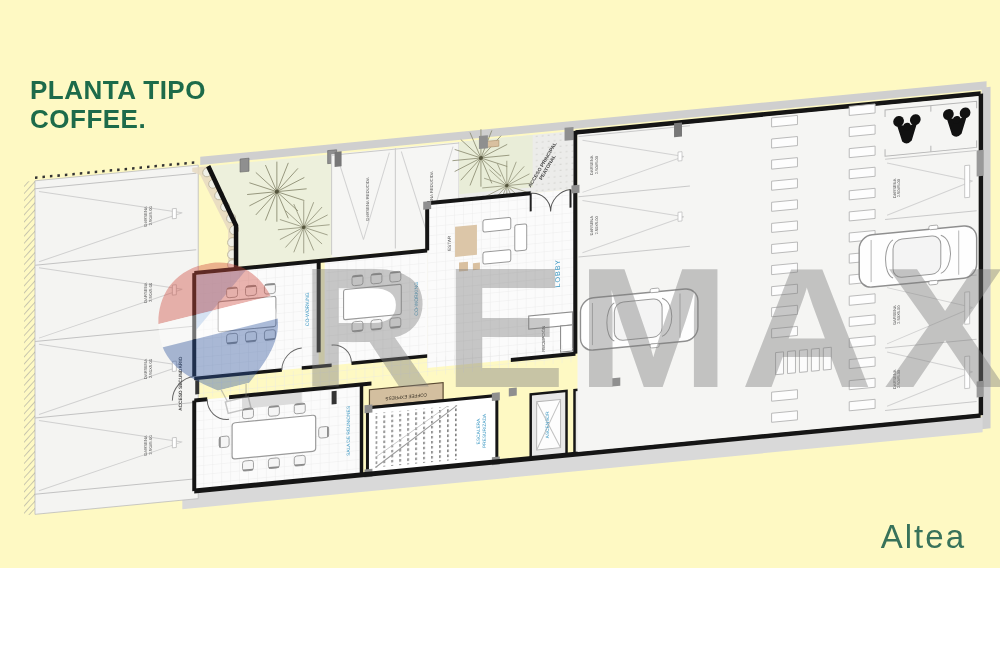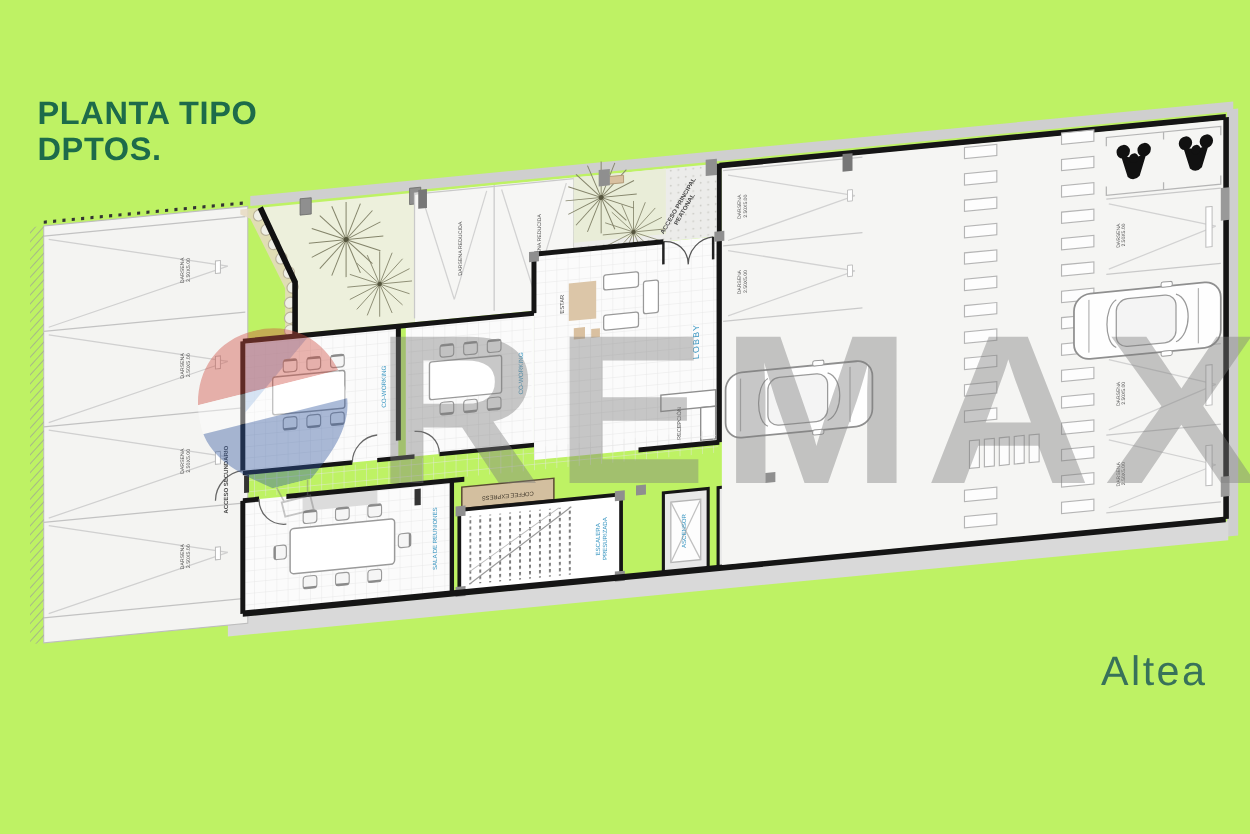--- a/index.html
+++ b/index.html
@@ -1,16 +1,16 @@
 <!DOCTYPE html>
 <html><head>
 <meta charset="utf-8">
 <style>
   html,body{margin:0;padding:0;background:#fff;}
-  #stage{position:relative;width:1000px;height:667px;background:#bef264;overflow:hidden;
+  #stage{position:relative;width:1000px;height:568px;background:#fef9c3;overflow:hidden;
          font-family:"Liberation Sans",sans-serif;}
   .title{position:absolute;left:30px;top:76px;font-size:26px;font-weight:bold;
          color:#1d6b4a;line-height:1.1;letter-spacing:.5px;z-index:30;}
   .logo{position:absolute;right:34px;top:520px;text-align:right;color:#38725a;z-index:30;}
   .logo .l1{font-size:33px;letter-spacing:2px;font-weight:400;line-height:1;}
   .logo .l2{font-size:45px;letter-spacing:2px;font-weight:400;line-height:.92;margin-top:-2px;}
   .watermark{position:absolute;left:146px;top:248px;width:860px;display:flex;align-items:flex-start;
          z-index:20;pointer-events:none;}
   .wm-letters{font-size:170px;font-weight:bold;line-height:.95;color:rgba(125,125,125,.42);
          letter-spacing:10px;transform:scaleX(1.08);transform-origin:left top;margin-left:4px;}
@@ -19,21 +19,21 @@
   .lblD{fill:#4a4a4a;}
   .lblG{fill:#555555;}
 </style>
 </head>
 <body>
 
 <div id="stage">
 
   <div class="title">
     <div>PLANTA TIPO</div>
-    <div>DPTOS.</div>
+    <div>COFFEE.</div>
   </div>
 
   <svg width="1000" height="667" viewBox="0 0 1000 667" style="position:absolute;left:0;top:0;z-index:10">
     <defs>
       <pattern id="grid" width="9" height="9" patternUnits="userSpaceOnUse">
         <path d="M9 0H0V9" fill="none" stroke="#e6e6e6" stroke-width="0.7"></path>
       </pattern>
       <pattern id="stipple" width="6" height="6" patternUnits="userSpaceOnUse">
         <circle cx="2" cy="2" r="0.7" fill="#c9c9c3"></circle>
       </pattern>

